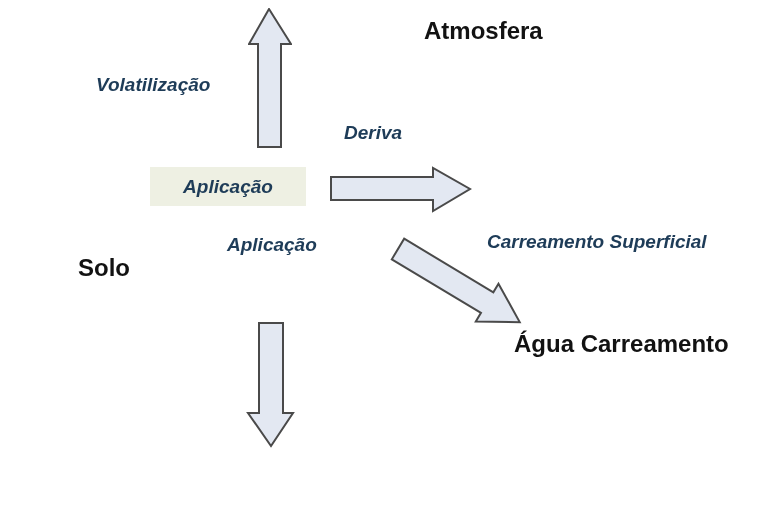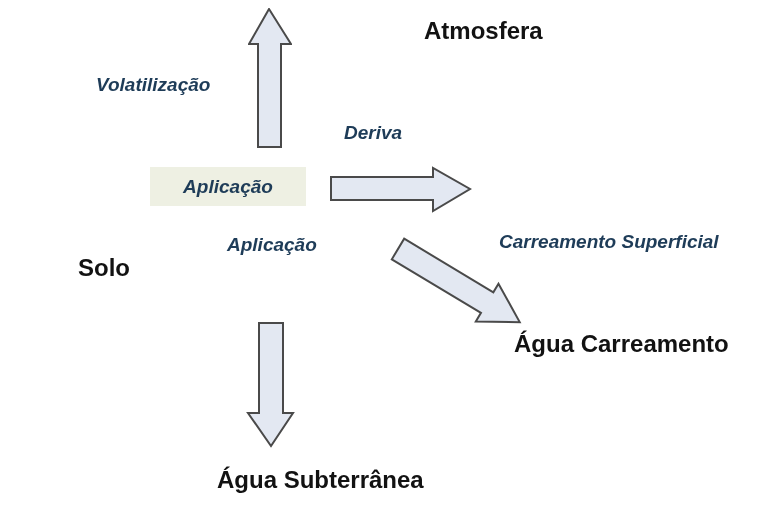--- a/index.html
+++ b/index.html
@@ -44,21 +44,21 @@
     color:var(--process-label);
     font-weight:bold;font-style:italic;font-size:19px;
   }
   
   .pos-atmosfera{left:424px;top:17px;}
   .pos-volatilizacao{left:96px;top:74px;}
   .pos-deriva{left:344px;top:122px;}
   .pos-retencao{left:227px;top:234px;}
   .pos-transformacao{left:202px;top:276px;}
   .pos-solo{left:78px;top:254px;}
-  .pos-carreamento{left:499px;top:231px;}
+  .pos-carreamento{left:487px;top:231px;}
   .pos-agua-superficial{left:514px;top:330px;}
   .pos-agua-subterranea{left:217px;top:466px;}
 </style>
 </head>
 <body>
 
 <div class="canvas">
 
   <svg class="arrow" style="left:248px;top:8px" width="44" height="140" viewBox="0 0 44 140" aria-hidden="true">
     <polygon points="21,1 43,36 33,36 33,139 10,139 10,36 1,36"></polygon>
@@ -78,20 +78,19 @@
     <polygon points="13,1 37,1 37,91 47,91 25,124 2,91 13,91"></polygon>
   </svg>
 
   <div class="application-box">
     <span>Aplicação</span>
   </div>
 
   <div class="label compartment pos-atmosfera">Atmosfera</div>
   <div class="label compartment pos-solo">Solo</div>
   <div class="label compartment pos-agua-superficial">Água Carreamento</div>
-  <div class="label compartment pos-agua-subterranea">Água Subterrânea</div>
 
   <div class="label process pos-volatilizacao">Volatilização</div>
   <div class="label process pos-deriva">Deriva</div>
   <div class="label process pos-retencao">Aplicação</div>
   <div class="label process pos-carreamento">Carreamento Superficial</div>
 
 </div>
 
 </body></html>

